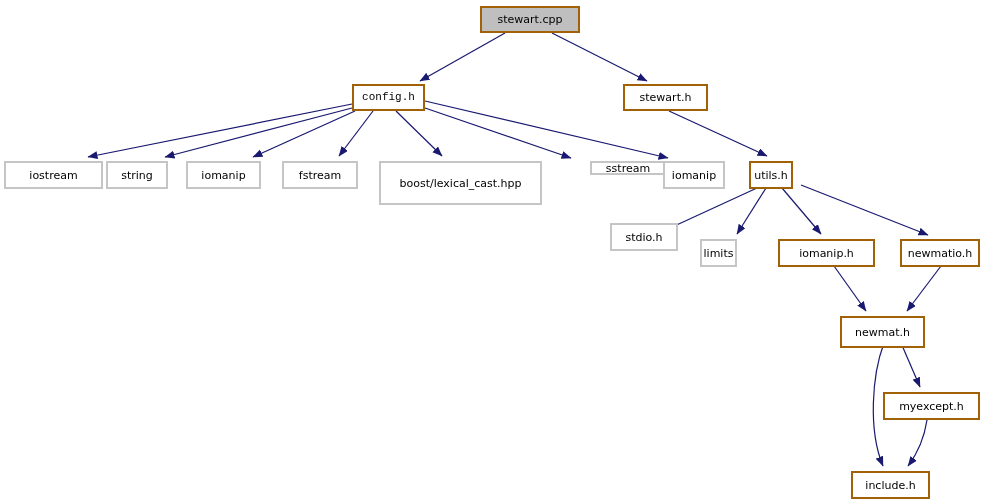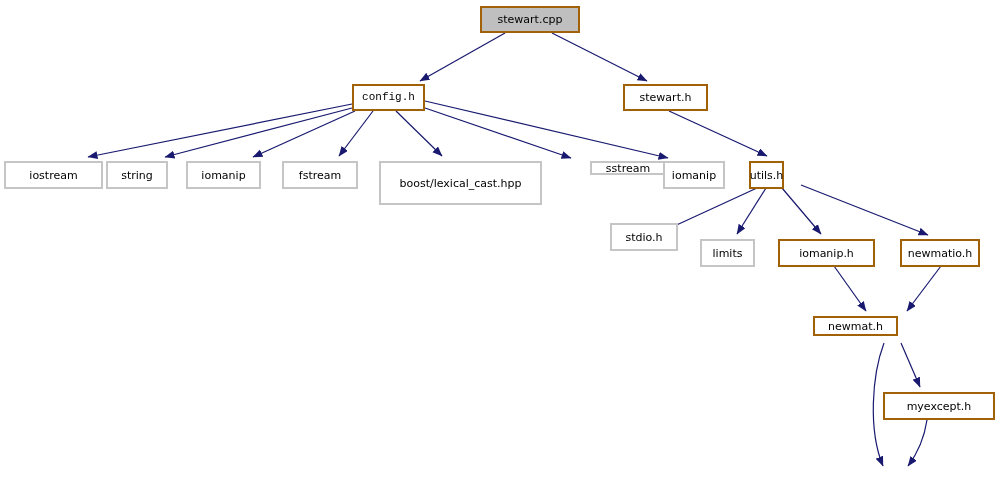--- a/index.html
+++ b/index.html
@@ -87,23 +87,24 @@
   <div class="node" style="left:352px; top:84px;  width:73px;  height:27px;font-family:Liberation Mono, monospace;">config.h</div>
   <div class="node" style="left:623px; top:84px;  width:85px;  height:27px;">stewart.h</div>
 
   <div class="node ext" style="left:4px;   top:161px; width:99px;  height:28px;">iostream</div>
   <div class="node ext" style="left:106px; top:161px; width:62px;  height:28px;">string</div>
   <div class="node ext" style="left:186px; top:161px; width:75px;  height:28px;">iomanip</div>
   <div class="node ext" style="left:282px; top:161px; width:76px;  height:28px;text-align:center;">fstream</div>
   <div class="node ext" style="left:379px; top:161px; width:163px; height:44px;">boost/lexical_cast.hpp</div>
   <div class="node ext" style="left:590px; top:161px; width:76px;  height:14px;">sstream</div>
   <div class="node ext" style="left:663px; top:161px; width:62px;  height:28px;">iomanip</div>
-  <div class="node" style="left:749px; top:161px; width:35px;  height:28px;">utils.h</div>
+  <div class="node" style="left:749px; top:161px; width:44px;  height:28px;">utils.h</div>
 
   <div class="node ext" style="left:610px; top:223px; width:68px;  height:28px;">stdio.h</div>
-  <div class="node ext" style="left:700px; top:239px; width:55px;  height:28px;">limits</div>
+  <div class="node ext" style="left:700px; top:239px; width:37px;  height:28px;">limits</div>
   <div class="node" style="left:778px; top:239px; width:97px;  height:28px;">iomanip.h</div>
   <div class="node" style="left:900px; top:239px; width:80px; height:28px;">newmatio.h</div>
 
-  <div class="node" style="left:813px; top:316px; width:85px;  height:20px;">newmat.h</div>
-  <div class="node" style="left:883px; top:392px; width:112px;  height:28px;">myexcept.h</div>
+  <div class="node" style="left:840px; top:316px; width:85px;  height:32px;">newmat.h</div>
+  <div class="node" style="left:883px; top:392px; width:97px;  height:28px;">myexcept.h</div>
+  <div class="node" style="left:851px; top:471px; width:79px;  height:28px;">include.h</div>
 
 </div>
 
 </body></html>

